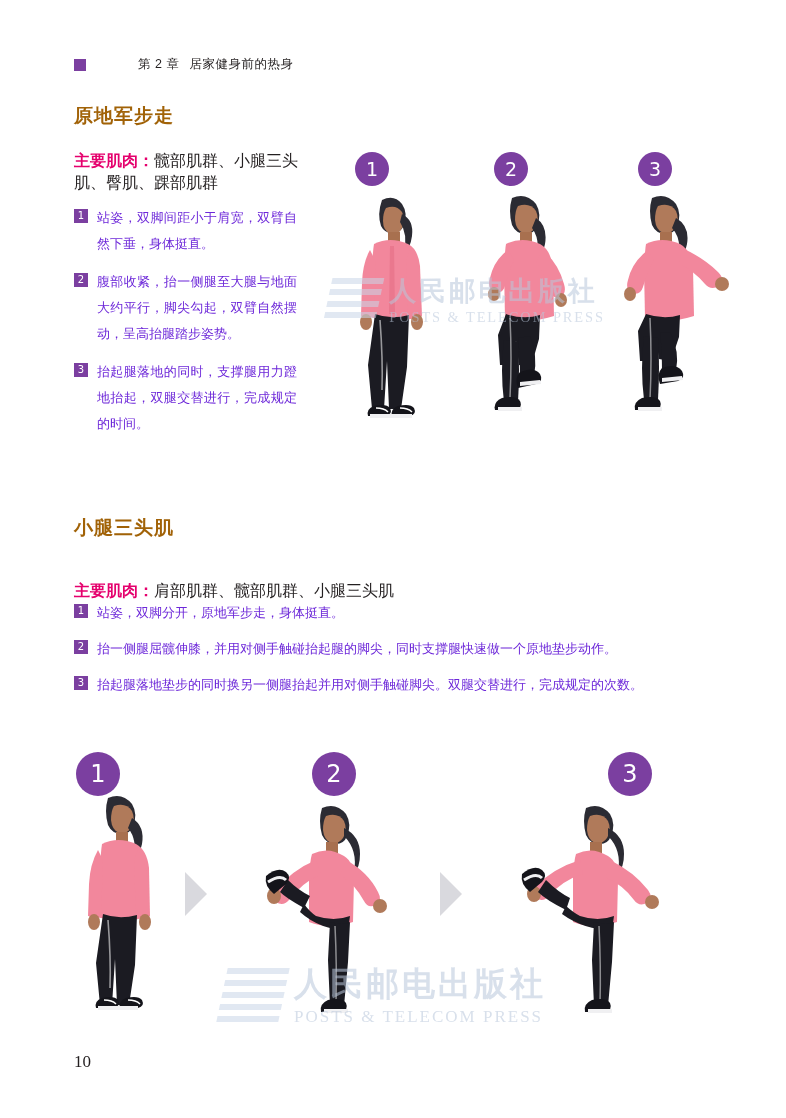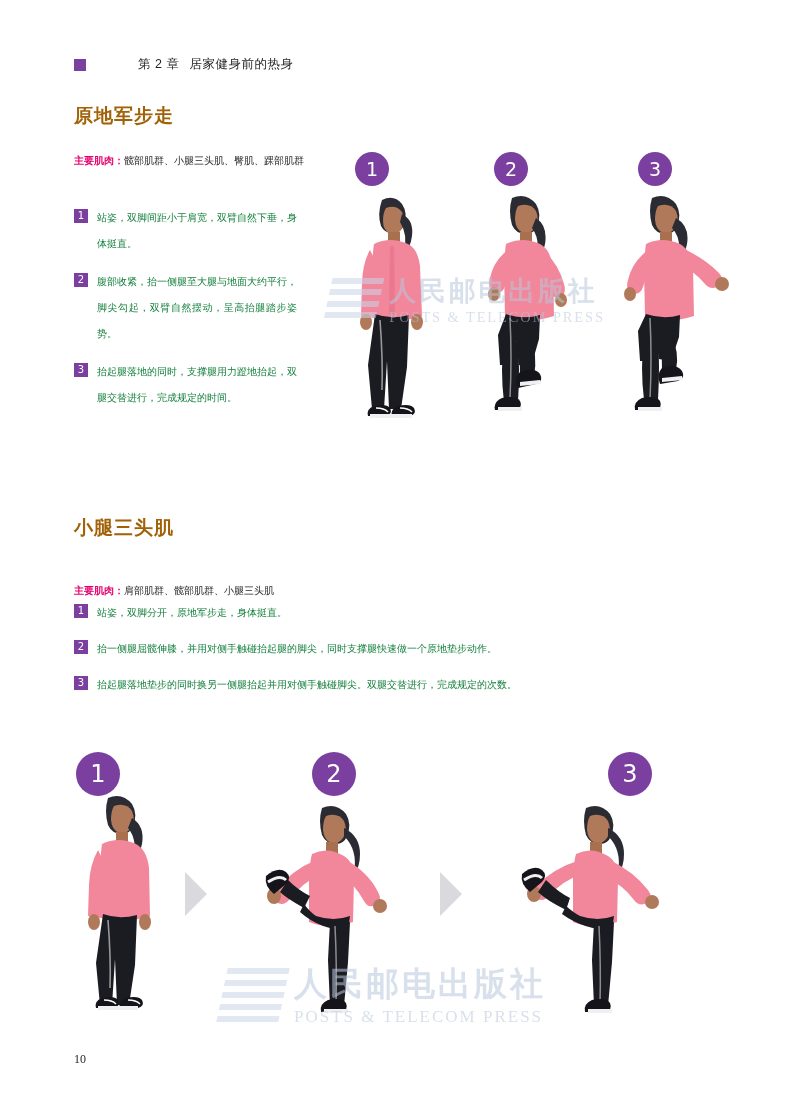--- a/index.html
+++ b/index.html
@@ -53,21 +53,21 @@
     color: #a16207;
     font-size: 19px;
     font-weight: bold;
     letter-spacing: 1px;
   }
   #title-1 { left: 74px; top: 103px; }
   #title-2 { left: 74px; top: 515px; }
 
   .muscles {
     position: absolute;
-    font-size: 10px;
+    font-size: 16px;
     line-height: 22px;
     color: #231f20;
   }
   .muscles .lbl {
     color: #e5006d;
     font-weight: bold;
   }
   #muscles-1 { left: 74px; top: 150px; width: 230px; }
   #muscles-2 { left: 74px; top: 580px; width: 500px; }
 
@@ -87,23 +87,23 @@
     background: #7b3fa0;
     color: #ffffff;
     font-size: 10px;
     line-height: 14px;
     text-align: center;
     margin-top: 4px;
     margin-right: 9px;
     font-family: "DejaVu Sans", sans-serif;
   }
   .step-text {
-    font-size: 10px;
+    font-size: 13px;
     line-height: 26px;
-    color: #15803d;
+    color: #6d28d9;
     text-align: justify;
   }
   #steps-1 { left: 74px; top: 205px; width: 225px; }
   #steps-1 .step-text { width: 200px; }
   #steps-2 { left: 74px; top: 600px; width: 640px; }
   #steps-2 .step { margin-bottom: 10px; }
   #steps-2 .step-text { width: 610px; }
 
   
   .badge {
@@ -196,21 +196,21 @@
   #watermark-bottom { left: 222px; top: 962px; }
   #watermark-bottom .wm-bars { width: 62px; height: 54px; }
   #watermark-bottom .wm-text .cn { font-size: 33px; }
   #watermark-bottom .wm-text .en { font-size: 17px; }
 
   
   #page-number {
     position: absolute;
     left: 74px;
     top: 1052px;
-    font-size: 12px;
+    font-size: 17px;
     color: #231f20;
     font-family: "Liberation Serif", serif;
   }
 </style>
 </head>
 <body>
 
 <div class="page">
 
   <div class="chapter-header">

